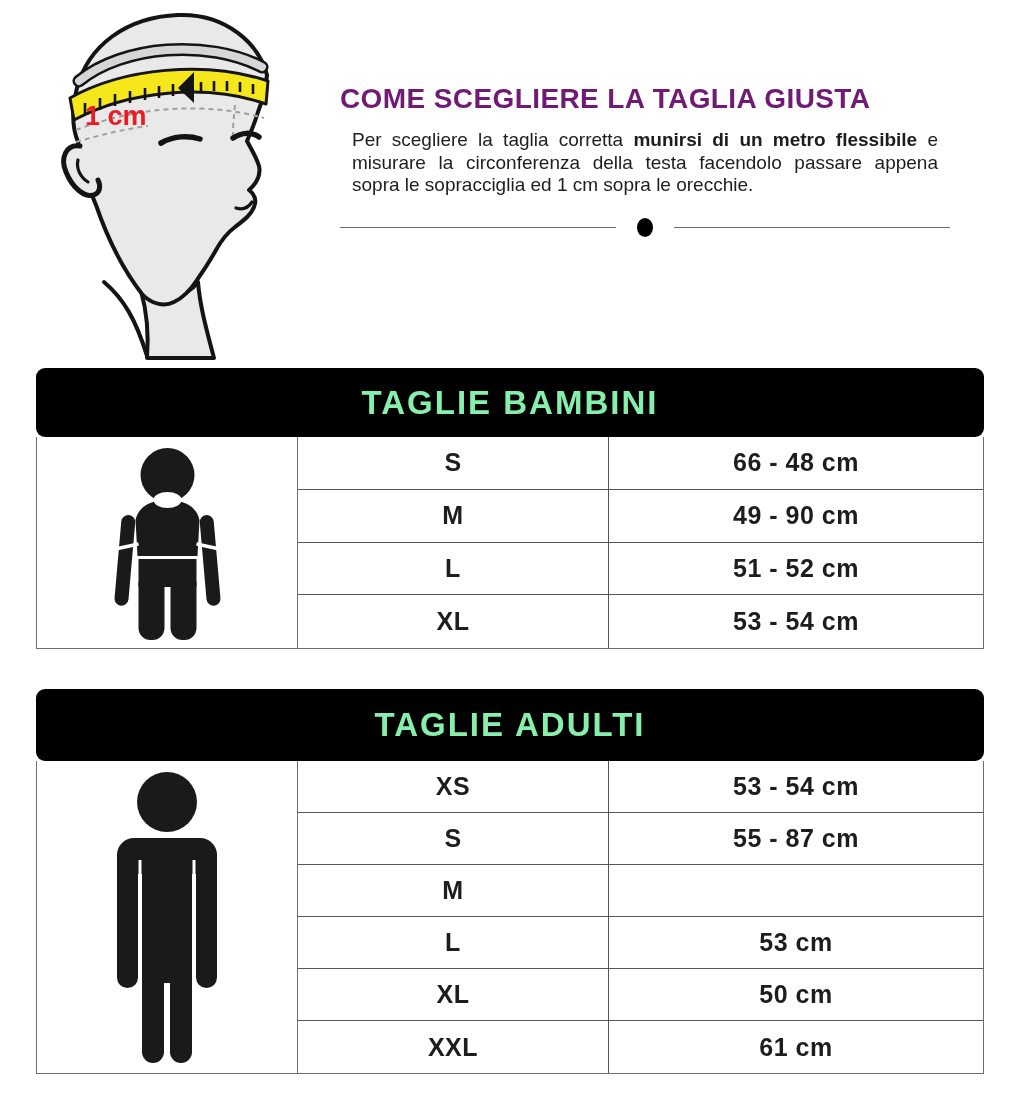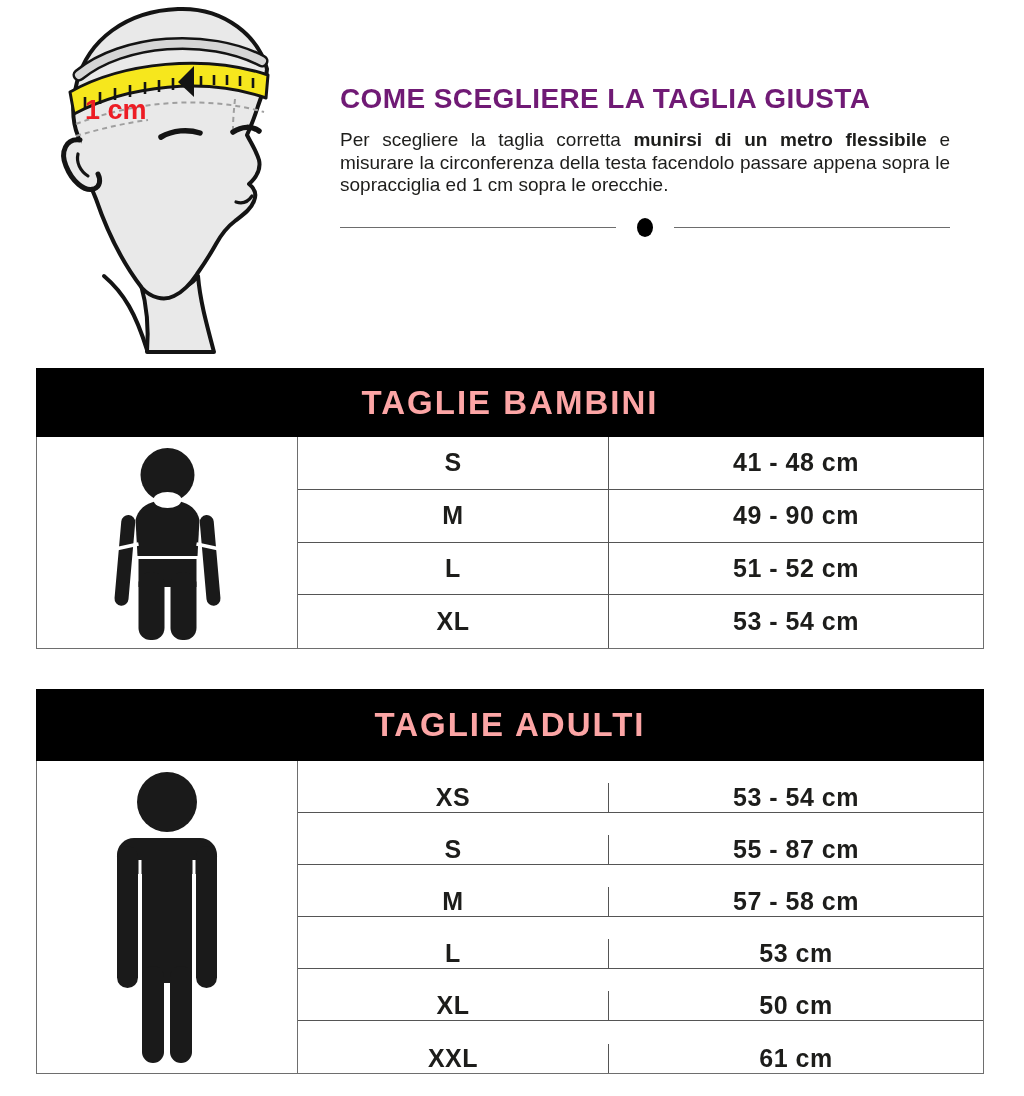--- a/index.html
+++ b/index.html
@@ -15,38 +15,38 @@
 
   
   .top {
     display: flex;
     height: 368px;
     padding: 0 74px 0 28px;
   }
   .illo {
     width: 312px;
     flex: none;
-    padding-top: 2px;
+    padding-top: 8px;
   }
   .intro {
     flex: 1;
     padding-top: 84px;
     min-width: 0;
   }
   .intro h1 {
     margin: 0 0 15px 0;
     font-size: 28px;
     line-height: 30px;
     font-weight: 800;
     letter-spacing: 0.4px;
     color: #701a75;
     white-space: nowrap;
   }
   .intro p {
-    margin: 0;
+    margin: 12px;
     font-size: 19px;
     line-height: 22.6px;
     text-align: justify;
   }
   .b { font-weight: 700; }
 
   .divider {
     display: flex;
     align-items: center;
     margin-top: 21px;
@@ -65,27 +65,28 @@
     flex: none;
   }
 
   
   .size-section { margin-left: 36px; width: 948px; }
   .section-bambini { margin-top: 0; }
   .section-adulti { margin-top: 40px; }
 
   .section-header {
     background: #000;
-    color: #fca5a5;
+    color: #86efac;
     display: flex;
     align-items: center;
     justify-content: center;
     font-weight: 700;
     letter-spacing: 2px;
     font-size: 33px;
+    border-radius: 9px;
   }
   .section-bambini .section-header { height: 69px; }
   .section-adulti  .section-header { height: 72px; }
 
   .size-table {
     display: flex;
     border: 1px solid #6e6e6e;
     border-top: none;
   }
   .icon-cell {
@@ -93,21 +94,21 @@
     flex: none;
     display: flex;
     align-items: center;
     justify-content: center;
     border-right: 1px solid #6e6e6e;
   }
   .rows { flex: 1; display: flex; flex-direction: column; }
   .row { display: flex; border-bottom: 1px solid #555; }
   .row:last-child { border-bottom: none; }
   .section-bambini .row { height: 52.8px; }
-  .section-adulti  .row { height: 52px; align-items: flex-end; }
+  .section-adulti  .row { height: 52px; }
   .cell {
     display: flex;
     align-items: center;
     justify-content: center;
     font-weight: 700;
     font-size: 25px;
     letter-spacing: 0.5px;
   }
   .cell.size { width: 311px; flex: none; border-right: 1px solid #555; }
   .cell.range { flex: 1; }
@@ -182,21 +183,21 @@
         <line x1="94" y1="100" x2="117" y2="105" stroke="#ffffff" stroke-width="3.5"></line>
         <rect x="33" y="112" width="64" height="3.5" fill="#ffffff"></rect>
         <rect x="36" y="115" width="58" height="28" fill="#1a1a1a"></rect>
         <rect x="36" y="128" width="26" height="68" rx="12" fill="#1a1a1a"></rect>
         <rect x="68" y="128" width="26" height="68" rx="12" fill="#1a1a1a"></rect>
       </svg>
     </div>
     <div class="rows">
       <div class="row">
         <div class="cell size">S</div>
-        <div class="cell range">41 - 48 cm</div>
+        <div class="cell range">66 - 48 cm</div>
       </div>
       <div class="row">
         <div class="cell size">M</div>
         <div class="cell range">49 - 90 cm</div>
       </div>
       <div class="row">
         <div class="cell size">L</div>
         <div class="cell range">51 - 52 cm</div>
       </div>
       <div class="row">
@@ -227,21 +228,20 @@
       <div class="row">
         <div class="cell size">XS</div>
         <div class="cell range">53 - 54 cm</div>
       </div>
       <div class="row">
         <div class="cell size">S</div>
         <div class="cell range">55 - 87 cm</div>
       </div>
       <div class="row">
         <div class="cell size">M</div>
-        <div class="cell range">57 - 58 cm</div>
       </div>
       <div class="row">
         <div class="cell size">L</div>
         <div class="cell range">53 cm</div>
       </div>
       <div class="row">
         <div class="cell size">XL</div>
         <div class="cell range">50 cm</div>
       </div>
       <div class="row">

